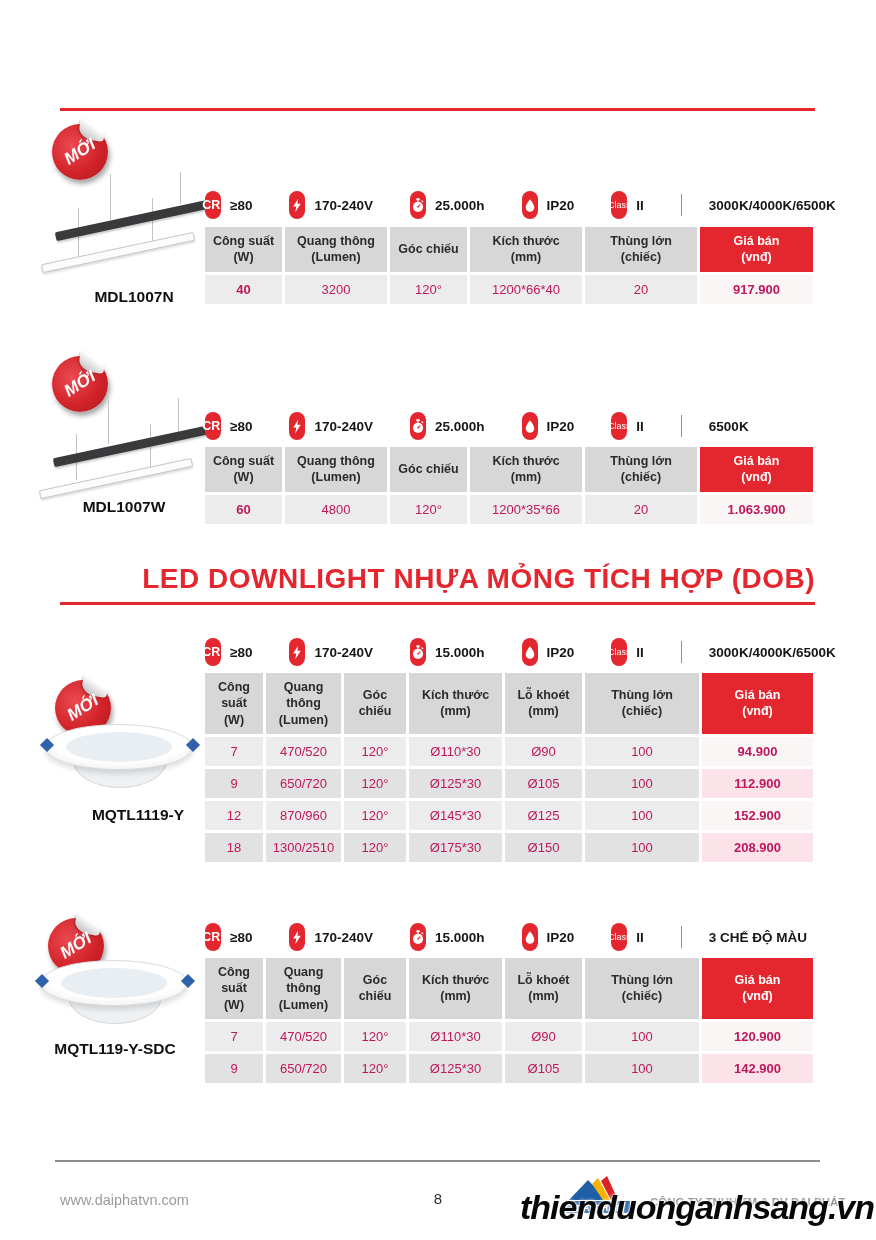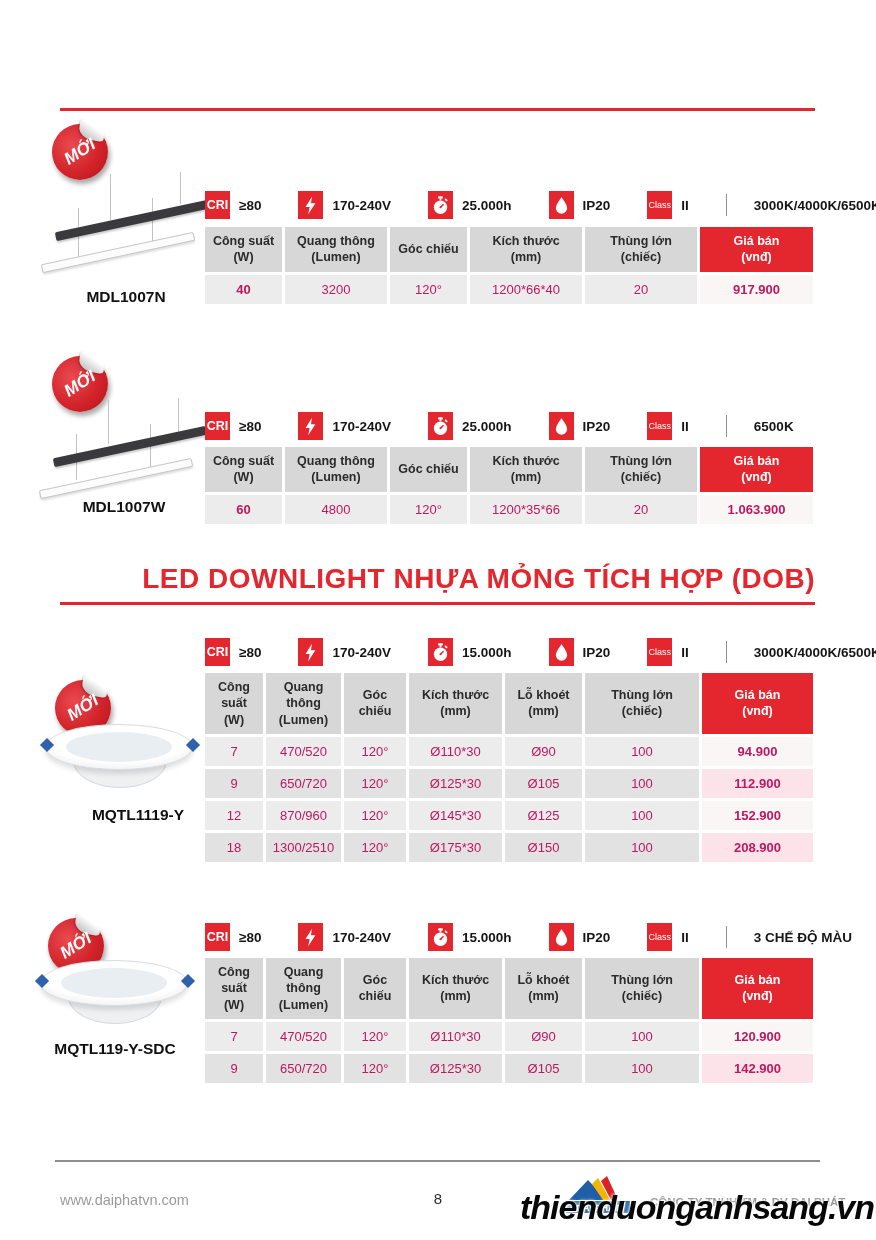--- a/index.html
+++ b/index.html
@@ -45,21 +45,21 @@
     border-radius:8px 8px 48px 48px/6px 6px 28px 28px}
   .dl-rim{position:absolute;left:0;top:2px;width:148px;height:46px;background:#fff;border:1px solid #d8dce0;
     border-radius:50%;box-shadow:0 4px 5px rgba(0,0,0,.12),inset 0 -3px 6px rgba(0,0,0,.05)}
   .dl-lens{position:absolute;left:21px;top:10px;width:106px;height:30px;background:#e9eef2;border-radius:50%}
   .dl-clip{position:absolute;width:10px;height:10px;background:#2f62ab;transform:rotate(45deg)}
 
   .model-label{position:absolute;font-weight:bold;font-size:15.5px;color:#101010;text-align:center;width:172px}
 
   
   .specs{position:absolute;left:205px;height:30px;display:flex;align-items:center}
-  .sq{width:25px;height:28px;background:var(--red);color:#fff;border-radius:0;
+  .sq{width:16px;height:28px;background:var(--red);color:#fff;border-radius:8px;
     display:flex;align-items:center;justify-content:center;font-size:12.5px;font-weight:bold;flex:none}
   .sq svg{width:21px;height:21px}
   .sq-class{font-size:9px;font-weight:normal}
   .spec-val{font-weight:bold;font-size:13.5px;color:#161616;margin-left:9px;margin-right:37px;white-space:nowrap}
   .spec-divider{width:1px;height:22px;background:#8f8f8f;margin-right:18px;flex:none}
   .spec-temp{margin-right:0}
 
   
   .spec-table{position:absolute;left:202px;width:614px;border-collapse:separate;border-spacing:3px;table-layout:fixed}
   .spec-table th{background:var(--hdr-gray);color:#2b2b2b;font-weight:bold;font-size:12.5px;line-height:1.3;
@@ -93,21 +93,21 @@
     <span class="new-text">MỚI</span>
   </div>
   <div class="linear-art" style="left:40px;top:172px">
     <i class="wire" style="left:70px;top:2px;height:46px"></i>
     <i class="wire" style="left:140px;top:0;height:32px"></i>
     <i class="wire" style="left:38px;top:36px;height:48px"></i>
     <i class="wire" style="left:112px;top:26px;height:44px"></i>
     <b class="bar bar-dark"></b>
     <b class="bar bar-light"></b>
   </div>
-  <div class="model-label" style="left:40px;top:288px">MDL1007N</div>
+  <div class="model-label" style="left:48px;top:288px">MDL1007N</div>
 
   <div class="specs" style="top:190px">
     <span class="sq">CRI</span>
     <span class="spec-val">≥80</span>
     <span class="sq">
         <svg viewBox="0 0 24 24">
           <path d="M13.6 2 6.4 13.6h4.6L9.4 22l8.2-12.6h-5z" fill="#fff"></path>
         </svg>
       </span>
     <span class="spec-val">170-240V</span>

